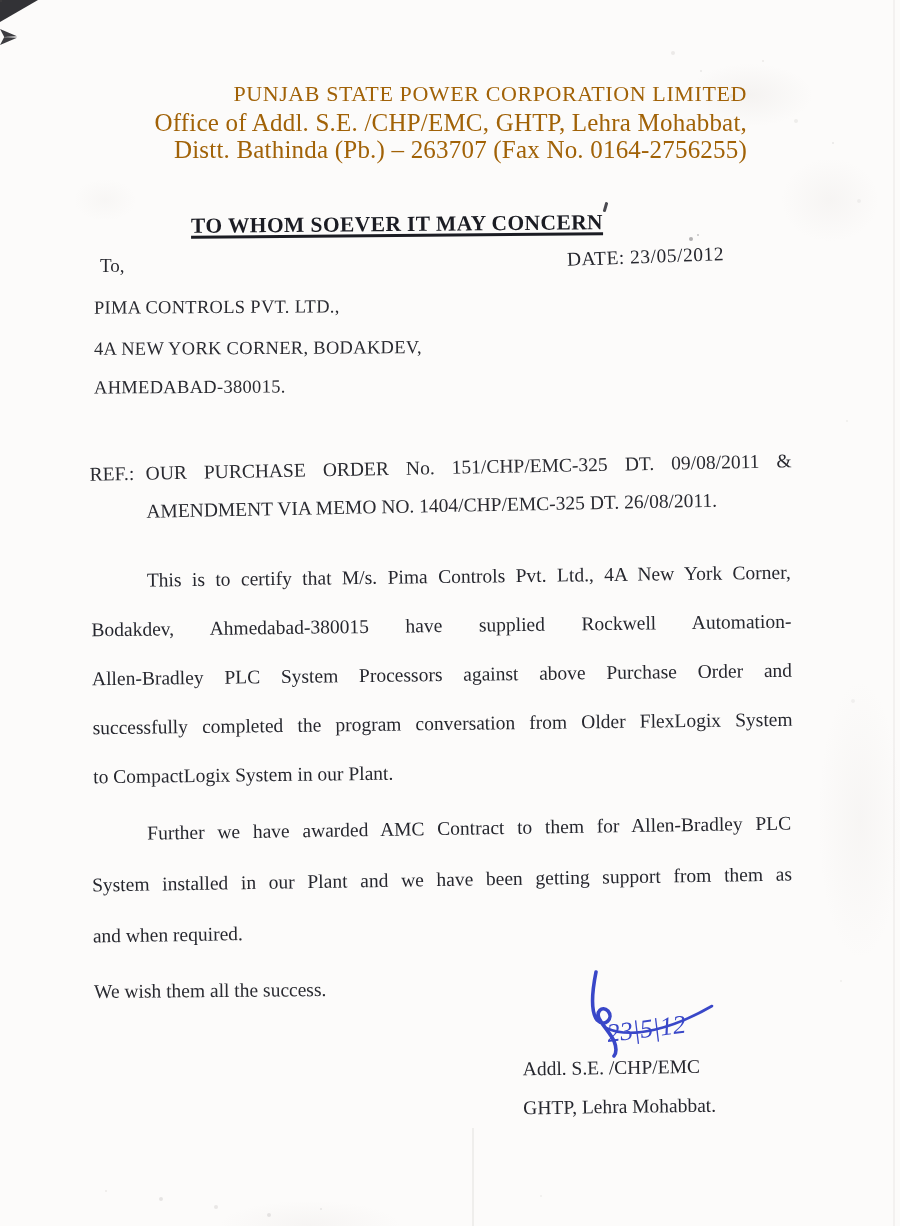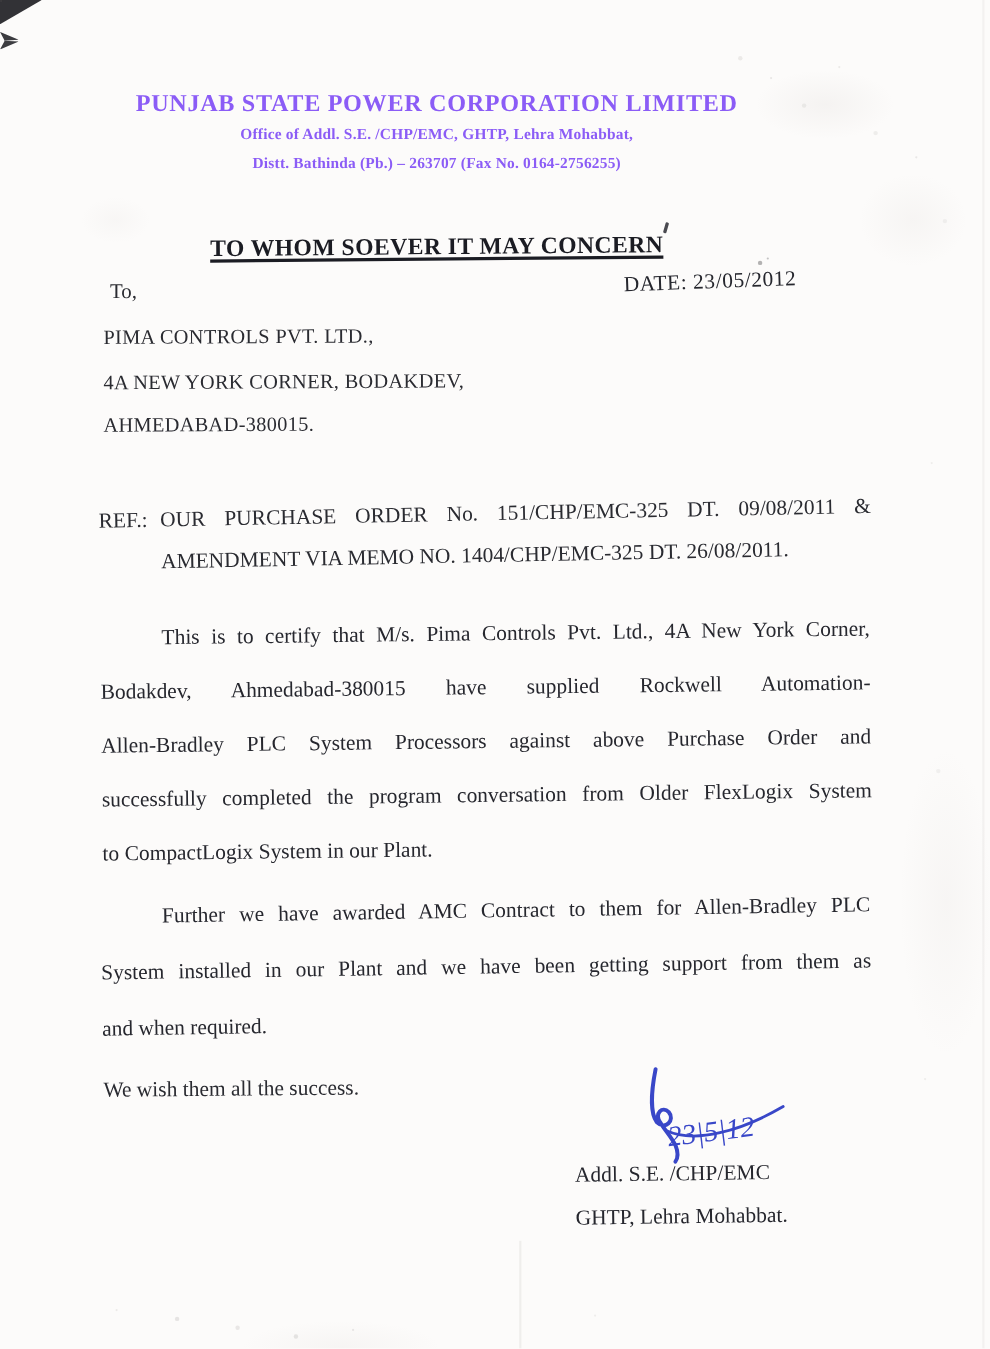--- a/index.html
+++ b/index.html
@@ -47,24 +47,24 @@
       697px 234px 0 0  rgba(90,88,92,0.35),
       160px 1198px 0 1px rgba(120,114,110,0.16),
       215px 1206px 0 1px rgba(120,114,110,0.14),
       268px 1214px 0 1px rgba(120,114,110,0.16),
       320px 1208px 0 0  rgba(120,114,110,0.14),
       105px 1190px 0 0  rgba(120,114,110,0.12),
       540px 1195px 0 0  rgba(120,114,110,0.10);}
   .tick-concern{position:absolute;left:604px;top:202px;width:2.5px;height:10px;background:#4a4a50;
     transform:rotate(16deg);border-radius:1px;}
 
-  .header{position:absolute;top:79px;left:47px;width:700px;text-align:center;
-    font-weight:bold;color:#8b5cf6;}
+  .header{position:absolute;top:79px;left:47px;width:700px;text-align:right;
+    font-weight:normal;color:#a16207;}
   .header .org{font-size:22px;line-height:30px;letter-spacing:0.6px;}
-  .header .hline{font-size:14px;line-height:27px;letter-spacing:0.2px;}
+  .header .hline{font-size:25px;line-height:27px;letter-spacing:0.2px;}
   .underline{text-decoration:underline;text-decoration-thickness:2px;text-underline-offset:3px;}
 
   .subject{position:absolute;top:212px;left:47px;width:700px;text-align:center;
     font-weight:bold;font-size:21.5px;color:#1b1c23;letter-spacing:0.4px;transform:rotate(-0.5deg);}
   .subject .underline{text-decoration-thickness:2.5px;}
 
   .date{position:absolute;top:246px;left:567px;font-size:19.5px;letter-spacing:0.5px;
     transform:rotate(-2.1deg);color:#26272e;}
 
   .to{position:absolute;top:255px;left:100px;font-size:19px;}

